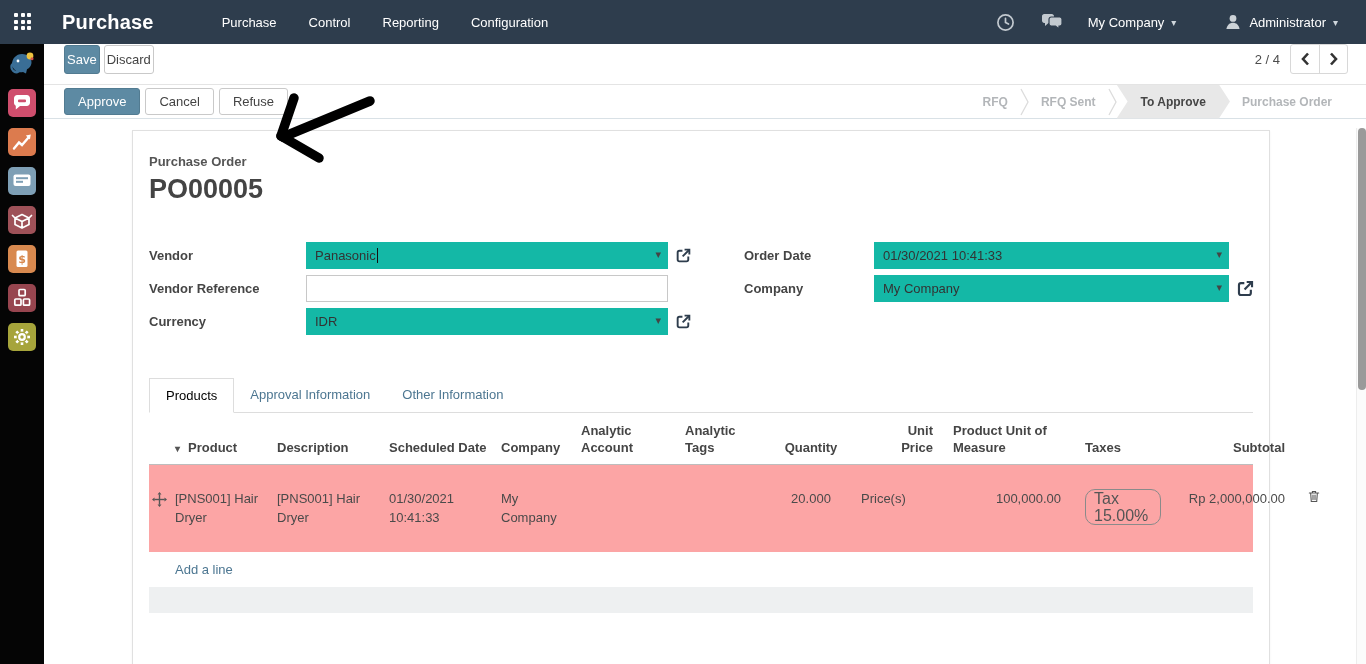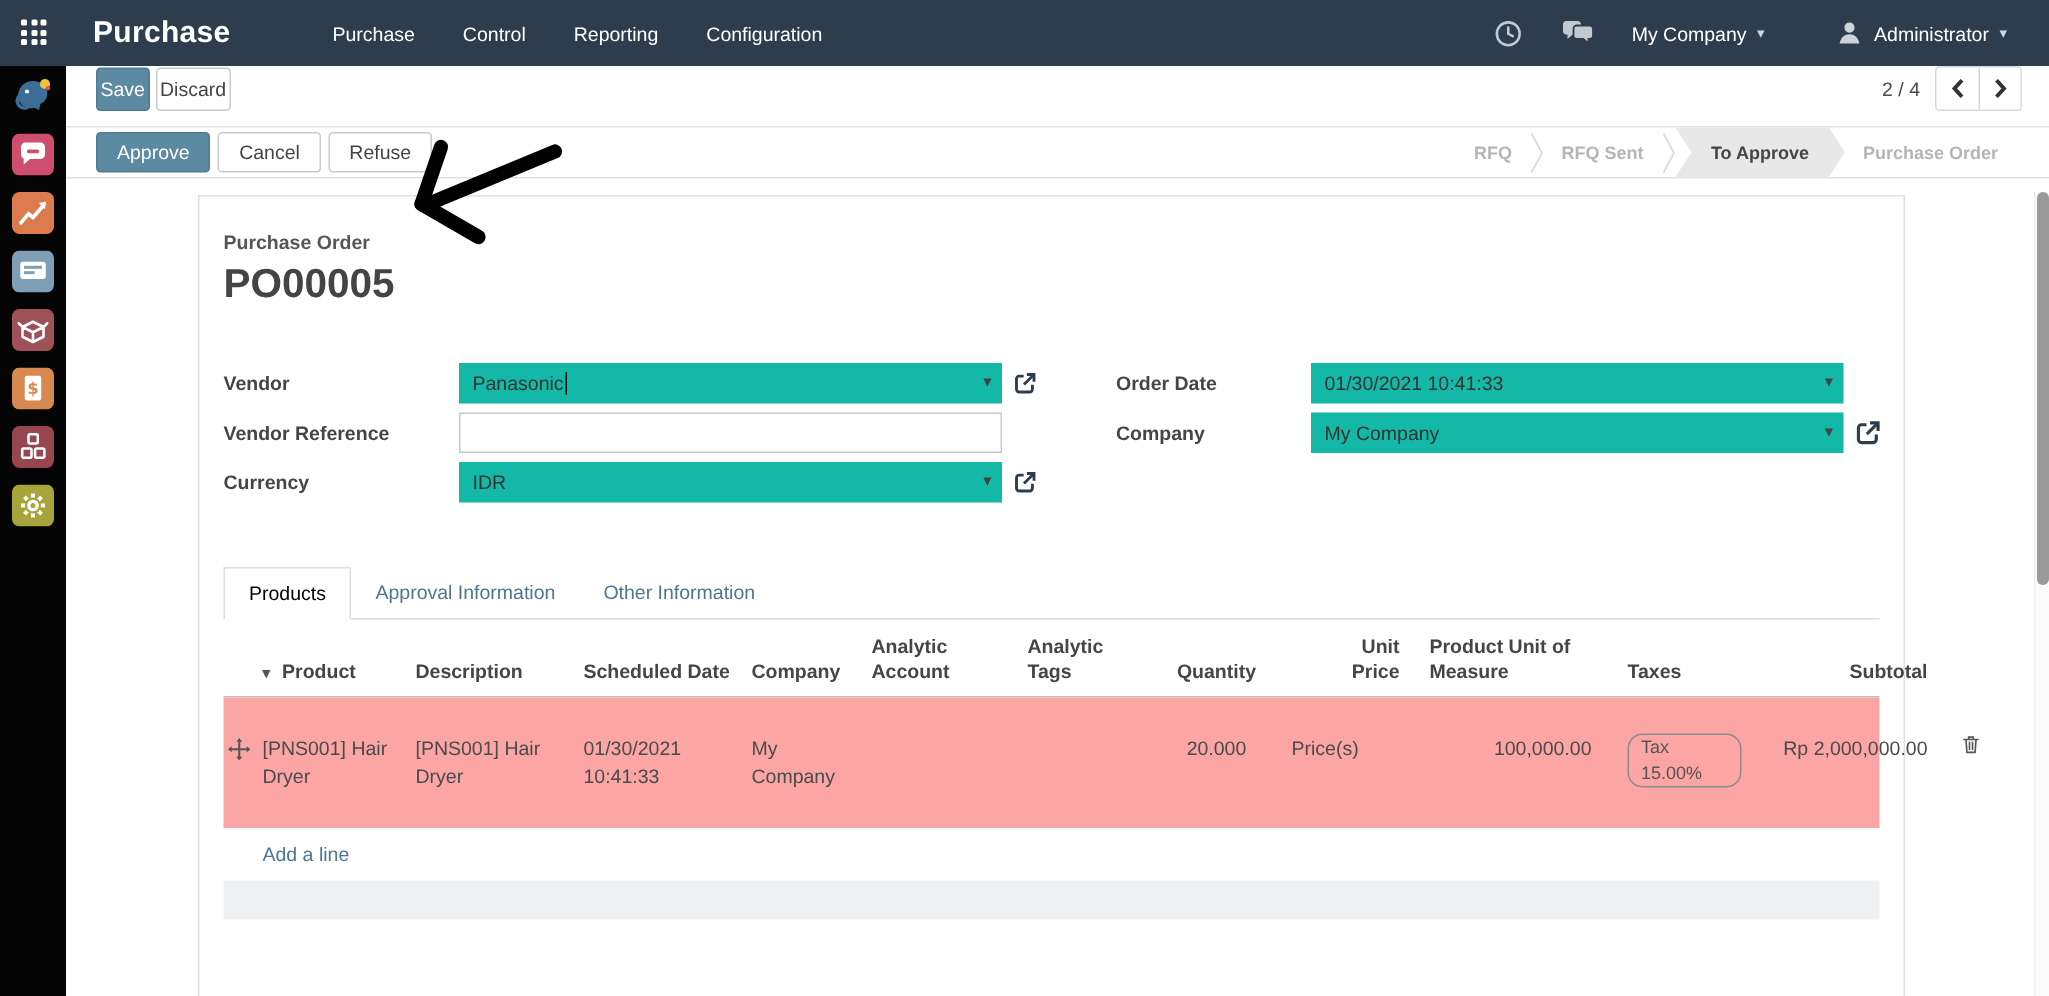--- a/index.html
+++ b/index.html
@@ -99,21 +99,21 @@
   .c-taxes { width:100px; flex:none; padding-left:10px; }
   .c-subtotal { width:124px; flex:none; text-align:right; }
   .c-trash { width:30px; flex:none; text-align:center; padding-right:0; }
   .hw { display:inline-block; }
   .hw-acct { max-width:70px; } .hw-tags { max-width:64px; } .hw-uom { max-width:112px; }
   .hw-uprice { max-width:42px; text-align:right; }
   .sort-caret { display:inline-block; font-size:10px; color:#555; margin-right:8px; }
   .data-row { background:#fca5a5; align-items:flex-start; padding:24px 0; line-height:1.5; color:#4a4a4a; }
   .data-row .c-handle { padding-top:3px; padding-left:3px; }
   .tax-pill { display:inline-block; border:1px solid #8a8a8a; border-radius:10px; padding:0 8px;
-    font-size:12px; color:#555; line-height:17px; }
+    font-size:16px; color:#555; line-height:17px; }
   .addline-row { padding:10px 0 10px 26px; }
   .addline { color:#4c7691; cursor:pointer; }
   .gray-strip { height:26px; background:#eef0f1; }
 
   .dark-bar { height:9px; background:#2c3a47; width:calc(100% - 20px); margin-top:52px; }
   .notes-box { margin-top:13px; width:532px; height:40px; border:1px solid #c9c9c9;
     padding:5px 10px; font-size:13px; color:#9a9a9a; overflow:hidden; }
 
   
   .scroll-track { position:fixed; right:0; top:128px; bottom:0; width:10px; background:#fbfbfb;

